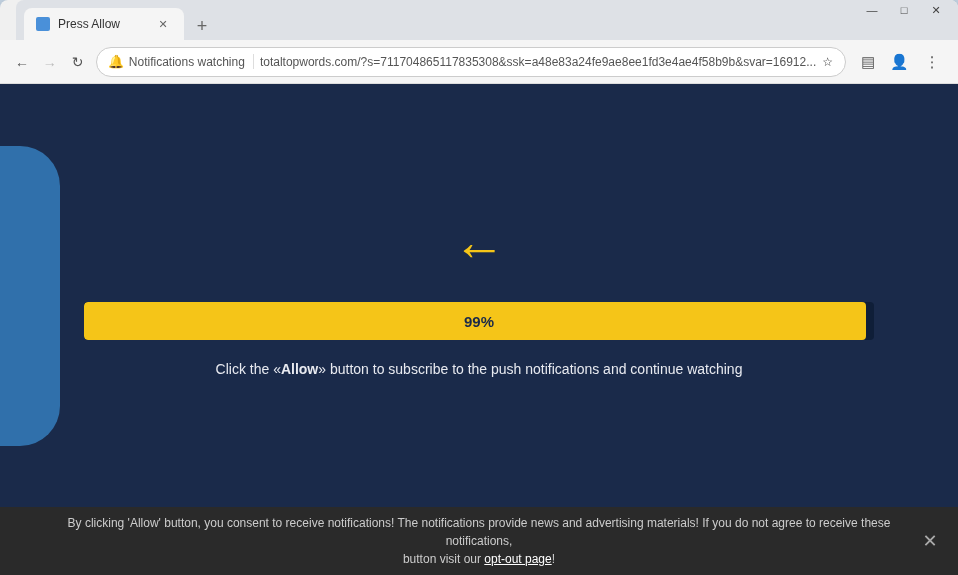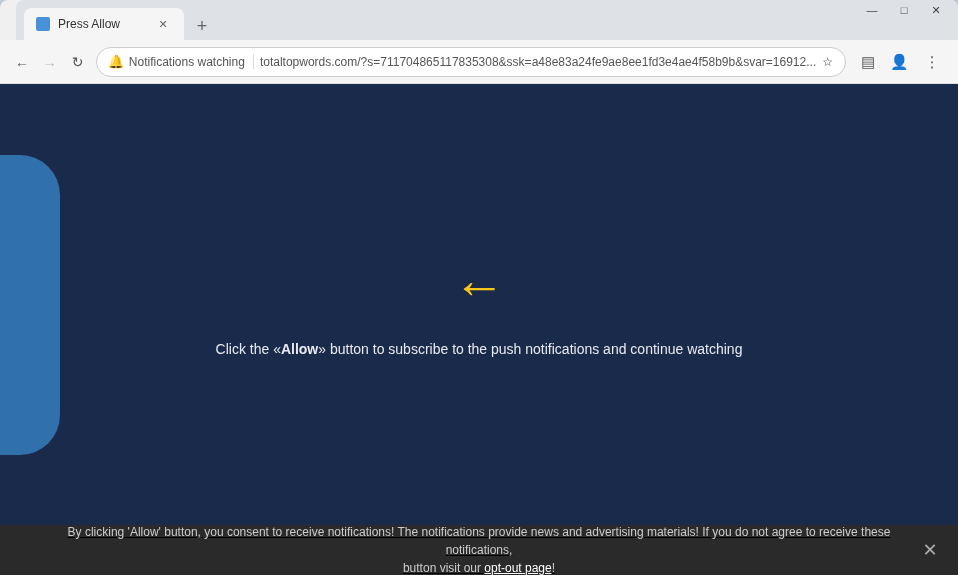--- a/index.html
+++ b/index.html
@@ -276,28 +276,27 @@
       text-align: center;
       line-height: 1.4;
     }
 
     .instruction-text strong {
       font-weight: 700;
     }
 
     
     .notification-bar {
-      height: 50px;
+      height: 68px;
       background: #2a2a2a;
       display: flex;
       align-items: center;
       justify-content: center;
       padding: 0 48px;
       position: relative;
-      text-decoration: underline;
     }
 
     .notification-bar-text {
       color: #ccc;
       font-size: 12px;
       text-align: center;
       line-height: 1.5;
     }
 
     .notification-bar-text a {
@@ -373,20 +372,24 @@
   </div>
 
   <div class="page-content">
     <div class="blue-shape"></div>
 
     <div class="page-inner">
       <div class="arrow-container">
         <span class="arrow-icon">←</span>
       </div>
 
+      <div class="progress-bar-container">
+        <div class="progress-bar-fill" style="width: 99%;"></div>
+        <span class="progress-text">99%</span>
+      </div>
 
       <div class="instruction-text">
         <span>Click the «</span><strong>Allow</strong><span>» button to subscribe to the push notifications and continue watching</span>
       </div>
     </div>
   </div>
 
   <div class="notification-bar">
     <div class="notification-bar-text">
       <span>By clicking 'Allow' button, you consent to receive notifications! The notifications provide news and advertising materials! If you do not agree to receive these notifications,</span><br>

